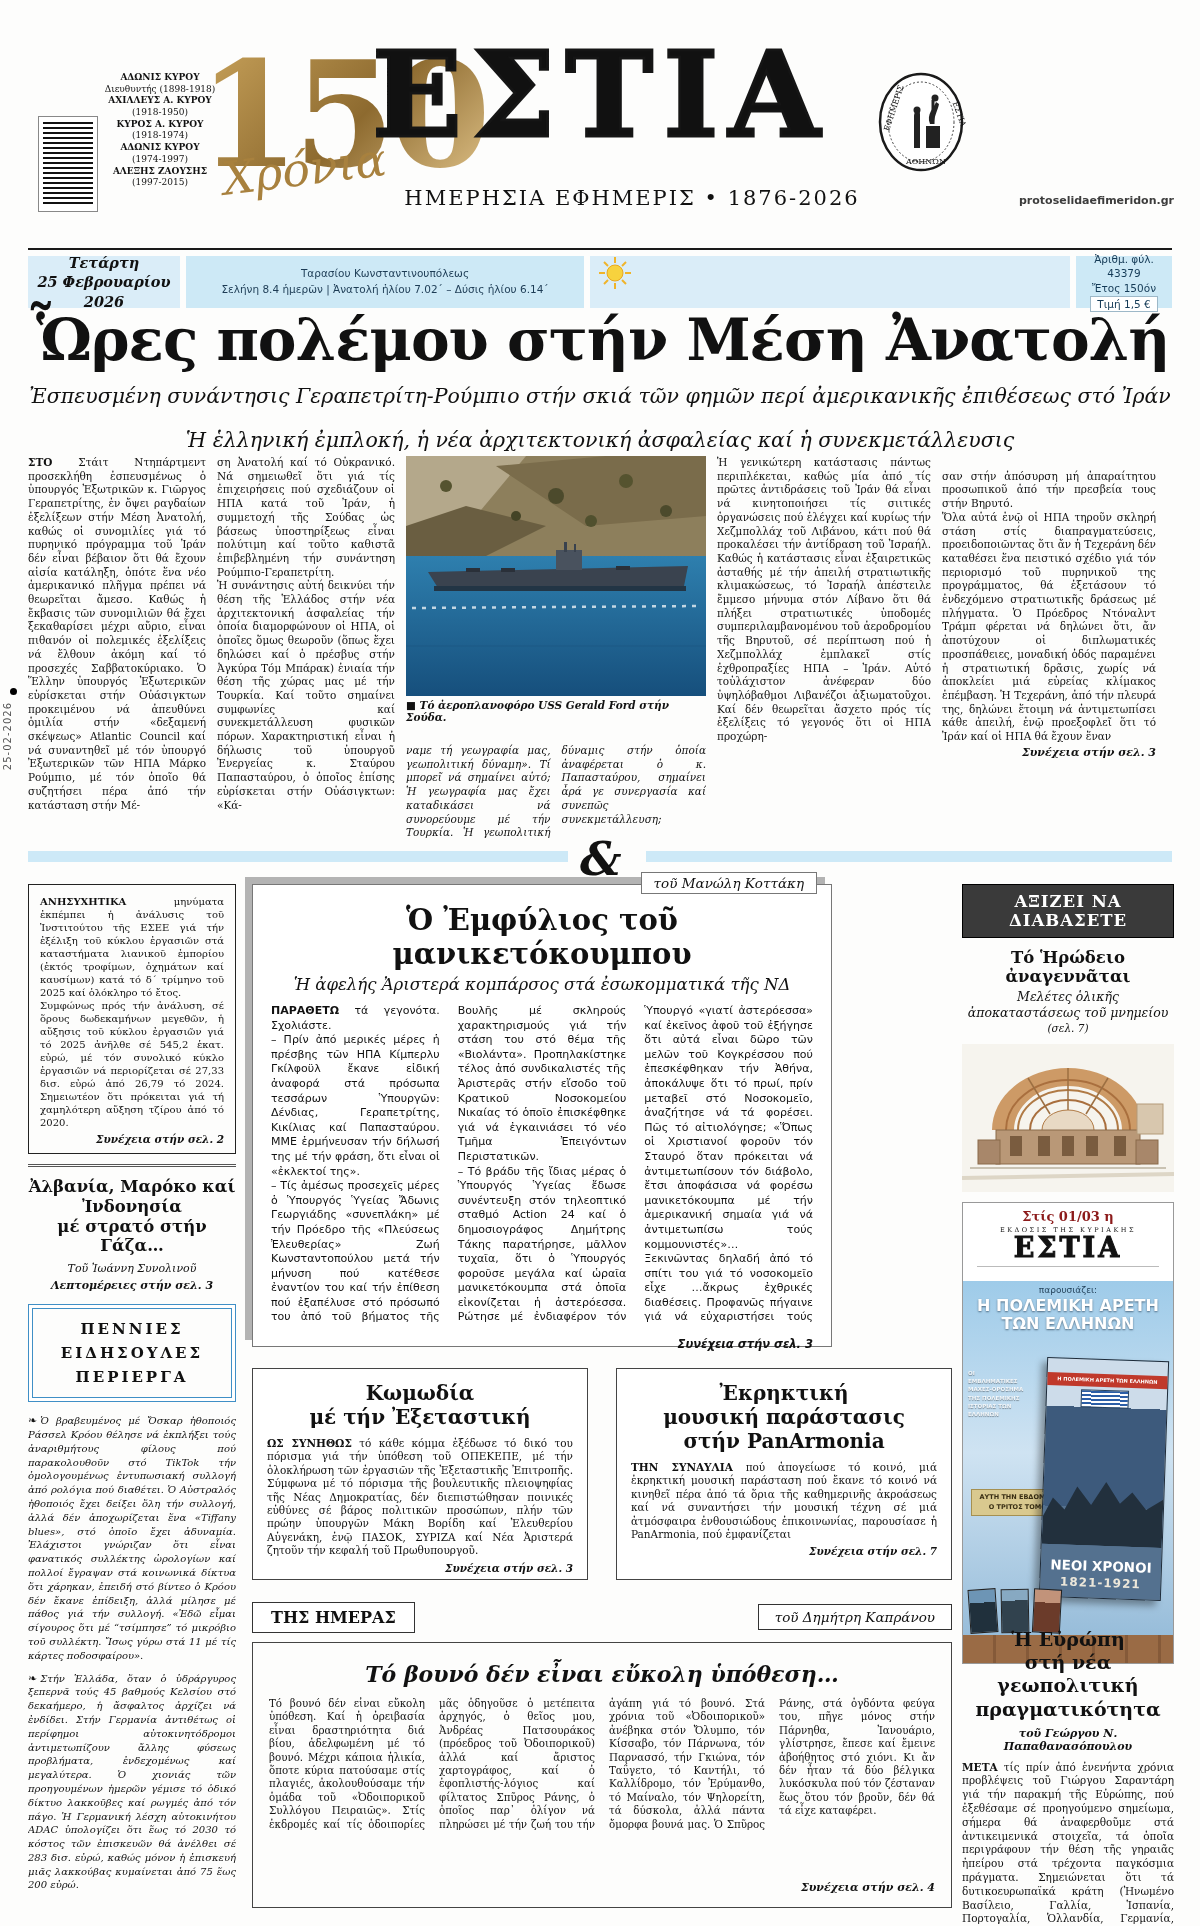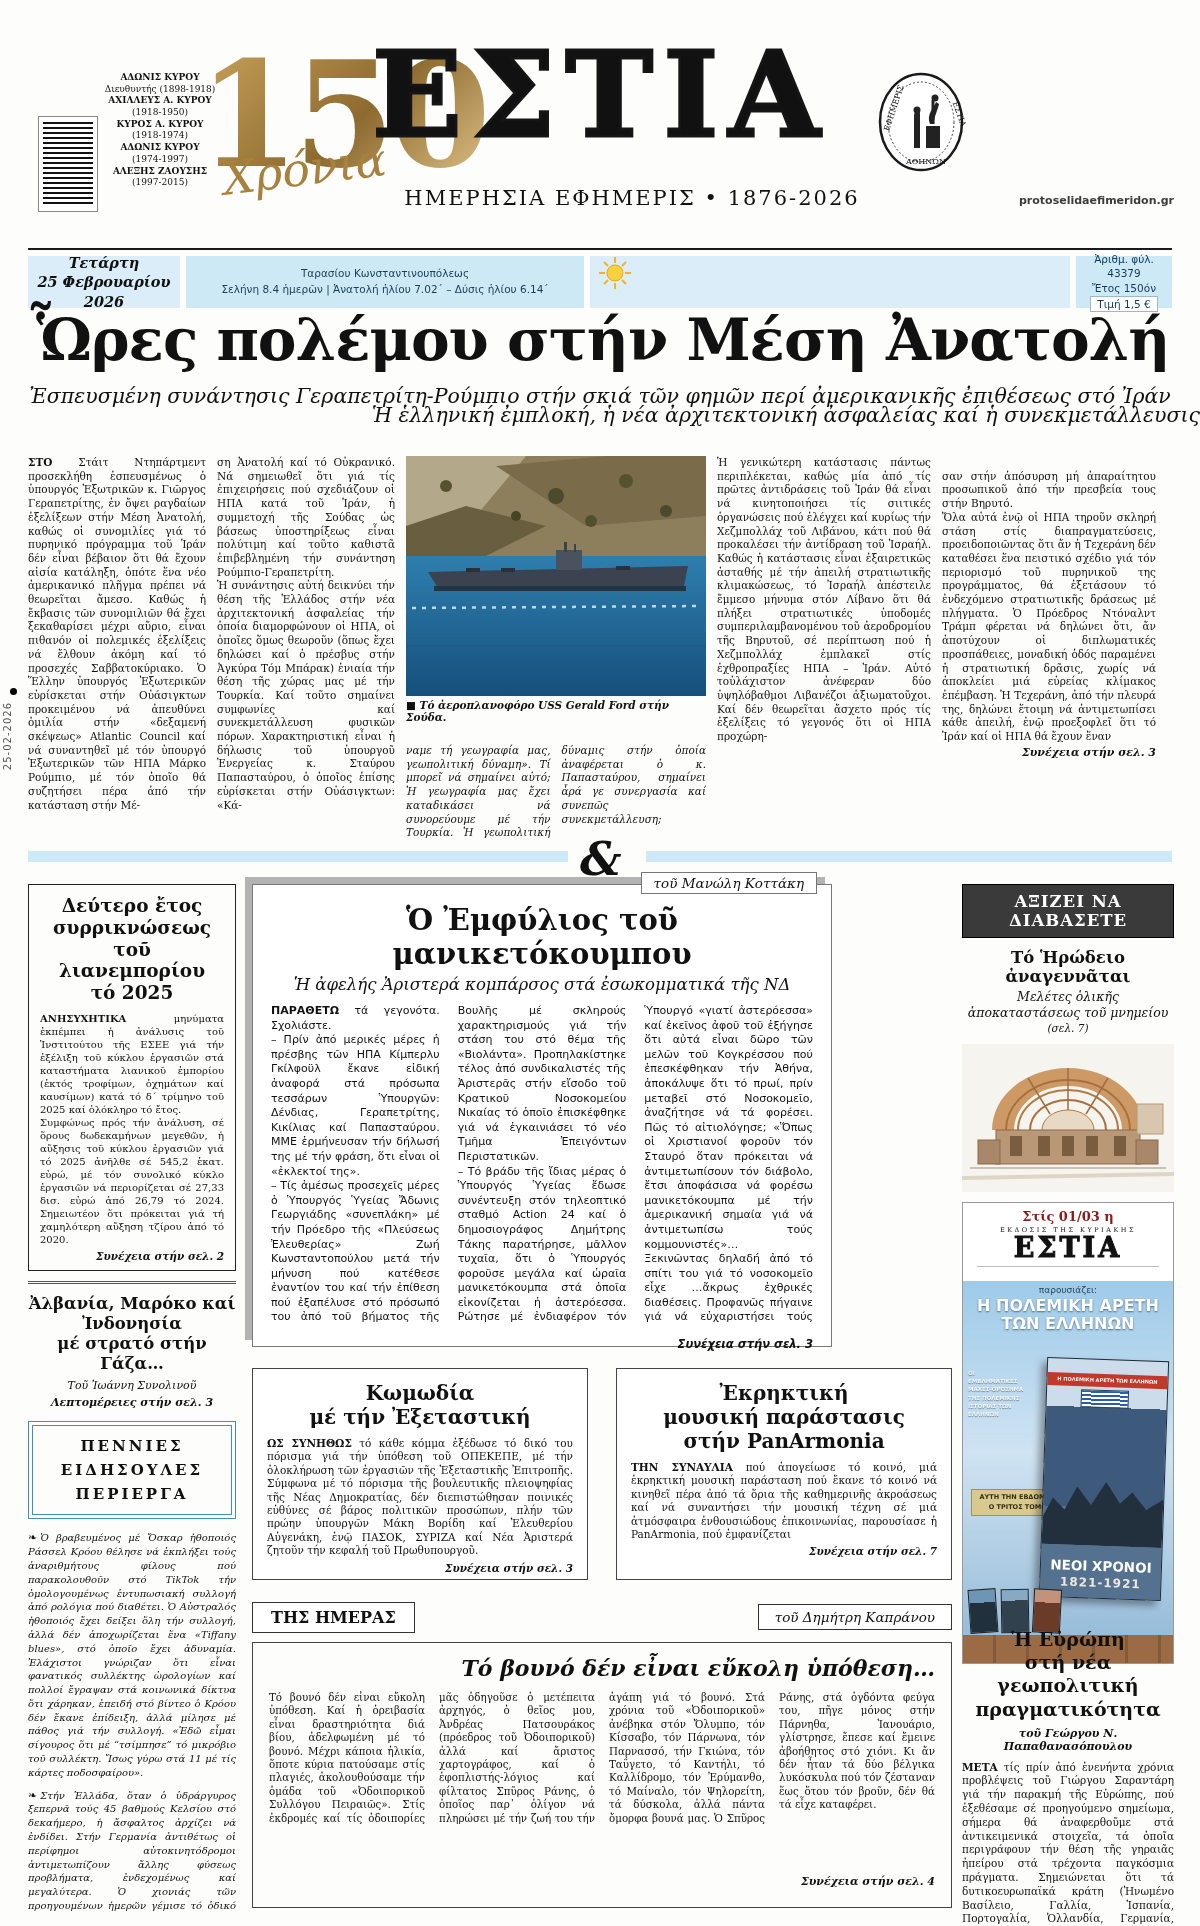--- a/index.html
+++ b/index.html
@@ -26,21 +26,21 @@
   .ibox{height:52px;display:flex;flex-direction:column;justify-content:center;text-align:center;}
   .ib1{width:152px;background:#daedf8;font-style:italic;font-weight:bold;font-size:14.5px;line-height:1.35;}
   .ib2{width:398px;background:#cde9f6;font-family:"DejaVu Sans",sans-serif;font-size:10.5px;line-height:1.5;color:#1d3c55;}
   .ib3{flex:1;background:#daedf8;flex-direction:row;justify-content:flex-start;gap:8px;padding:0 8px;text-align:left;}
   .ib3 .wlines{font-size:11px;line-height:1.55;}
   .ib4{width:96px;background:#cde9f6;font-family:"DejaVu Sans",sans-serif;font-size:10.5px;line-height:1.35;color:#143a56;}
   .pricebox{display:inline-block;margin:1px auto 0;background:#fff;border:1px solid #9db8c8;padding:0 6px;}
   
   .headline{left:0;top:310px;width:1200px;text-align:center;font-size:58px;font-weight:bold;line-height:1.05;letter-spacing:-1px;}
   .deck{left:0;width:1200px;text-align:center;font-style:italic;font-size:20.5px;}
-  .deck1{top:384px;} .deck2{top:403px;text-align:right;}
+  .deck1{top:384px;} .deck2{top:428px;}
   
   .leadgrid{left:28px;top:456px;width:1152px;display:flex;gap:11px;}
   .lcol{font-size:10.5px;line-height:13.7px;text-align:justify;white-space:pre-line;height:380px;overflow:hidden;}
   .lcA{width:178px;} .lcB{width:178px;} .lcC{width:214px;} .lcD{width:214px;position:relative;}
   .lcenter{width:300px;}
   .photo{width:300px;height:240px;display:block;}
   .caption{font-size:10.5px;font-style:italic;font-weight:bold;margin-top:3px;}
   .underphoto{margin-top:21px;font-style:italic;font-size:10.5px;line-height:13.7px;text-align:justify;
      columns:2;column-gap:11px;height:108px;overflow:hidden;}
   .leadcont{text-align:right;font-weight:bold;font-style:italic;font-size:11px;margin-top:2px;}
@@ -120,21 +120,21 @@
   
   .bx{border:1.5px solid #444;padding:10px 14px;box-sizing:border-box;background:#fff;}
   .comedy{left:252px;top:1368px;width:336px;height:212px;}
   .pan{left:616px;top:1368px;width:336px;height:212px;}
   .bx h3{margin:2px 0 8px;text-align:center;font-size:20px;line-height:1.2;white-space:pre-line;}
   .bx .smallbody{font-size:10.5px;line-height:13.4px;}
   
   .otdlabel{left:252px;top:1602px;border:1.5px solid #333;padding:5px 18px;font-size:16px;font-weight:bold;background:#fff;}
   .otdby{right:248px;top:1604px;border:1.5px solid #333;padding:4px 16px;font-style:italic;font-size:13.5px;background:#fff;}
   .otdbox{left:252px;top:1642px;width:700px;height:266px;border:1.5px solid #444;padding:10px 16px;box-sizing:border-box;}
-  .otdtitle{text-align:right;font-size:22px;font-weight:bold;font-style:italic;margin:2px 0 10px;}
+  .otdtitle{text-align:center;font-size:22px;font-weight:bold;font-style:italic;margin:8px 0 10px;}
   .otdbody{columns:4;column-gap:14px;font-size:10.3px;line-height:13.4px;text-align:justify;height:180px;overflow:hidden;}
   .otdcont{text-align:right;font-weight:bold;font-style:italic;font-size:11px;margin-top:4px;}
   
   .europe{left:962px;top:1628px;width:212px;}
   .eutitle{text-align:center;font-size:19px;font-weight:bold;line-height:1.22;white-space:pre-line;margin:0;}
   .euby{text-align:center;font-style:italic;font-weight:bold;font-size:11px;margin:6px 0 8px;}
   .eubody{font-size:10.5px;line-height:13.8px;text-align:justify;}
   
   .edgedot{left:10px;top:688px;width:7px;height:7px;background:#000;border-radius:50%;}
   .edgedate{left:2px;top:702px;writing-mode:vertical-rl;transform:rotate(180deg);
@@ -263,24 +263,20 @@
   </div>
 
   <div class="abs ampwrap">
     <div class="ampbar ampbarL"></div>
     <div class="ampbar ampbarR"></div>
     <div class="ampglyph">&amp;</div>
   </div>
 
   <div class="abs leftcol">
     <div class="retailbox">
-      <h3 style="white-space:pre-line;">Δεύτερο ἔτος
-συρρικνώσεως
-τοῦ λιανεμπορίου
-τό 2025</h3>
       <div class="smallbody"><b class="lw">ΑΝΗΣΥΧΗΤΙΚΑ</b><span> μηνύματα ἐκπέμπει ἡ ἀνάλυσις τοῦ Ἰνστιτούτου τῆς ΕΣΕΕ γιά τήν ἐξέλιξη τοῦ κύκλου ἐργασιῶν στά καταστήματα λιανικοῦ ἐμπορίου (ἐκτός τροφίμων, ὀχημάτων καί καυσίμων) κατά τό δ΄ τρίμηνο τοῦ 2025 καί ὁλόκληρο τό ἔτος.
 Συμφώνως πρός τήν ἀνάλυση, σέ ὅρους δωδεκαμήνων μεγεθῶν, ἡ αὔξησις τοῦ κύκλου ἐργασιῶν γιά τό 2025 ἀνῆλθε σέ 545,2 ἑκατ. εὐρώ, μέ τόν συνολικό κύκλο ἐργασιῶν νά περιορίζεται σέ 27,33 δισ. εὐρώ ἀπό 26,79 τό 2024. Σημειωτέον ὅτι πρόκειται γιά τή χαμηλότερη αὔξηση τζίρου ἀπό τό 2020.</span></div>
       <div class="cont">Συνέχεια στήν σελ. 2</div>
     </div>
     <div class="gaza">
       <h3>Ἀλβανία, Μαρόκο καί Ἰνδονησία
 μέ στρατό στήν Γάζα…</h3>
       <div class="by">Τοῦ Ἰωάννη Συνολινοῦ</div>
       <div class="det">Λεπτομέρειες στήν σελ. 3</div>
     </div>

